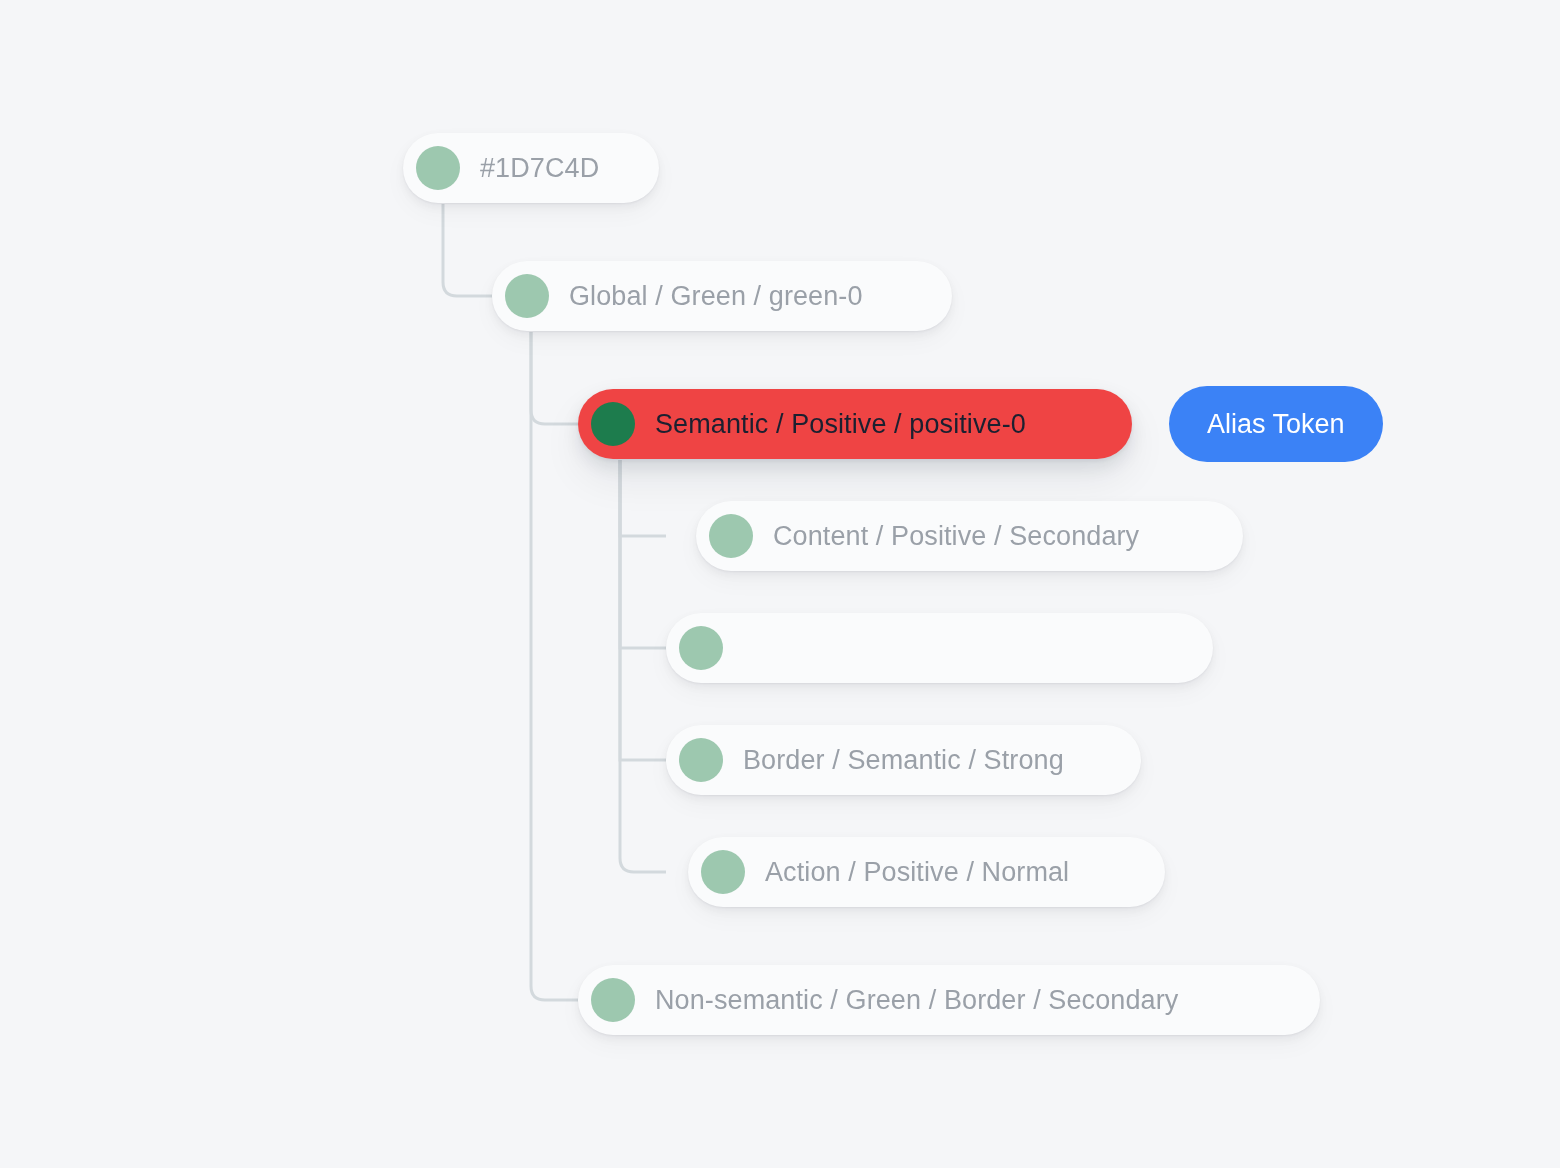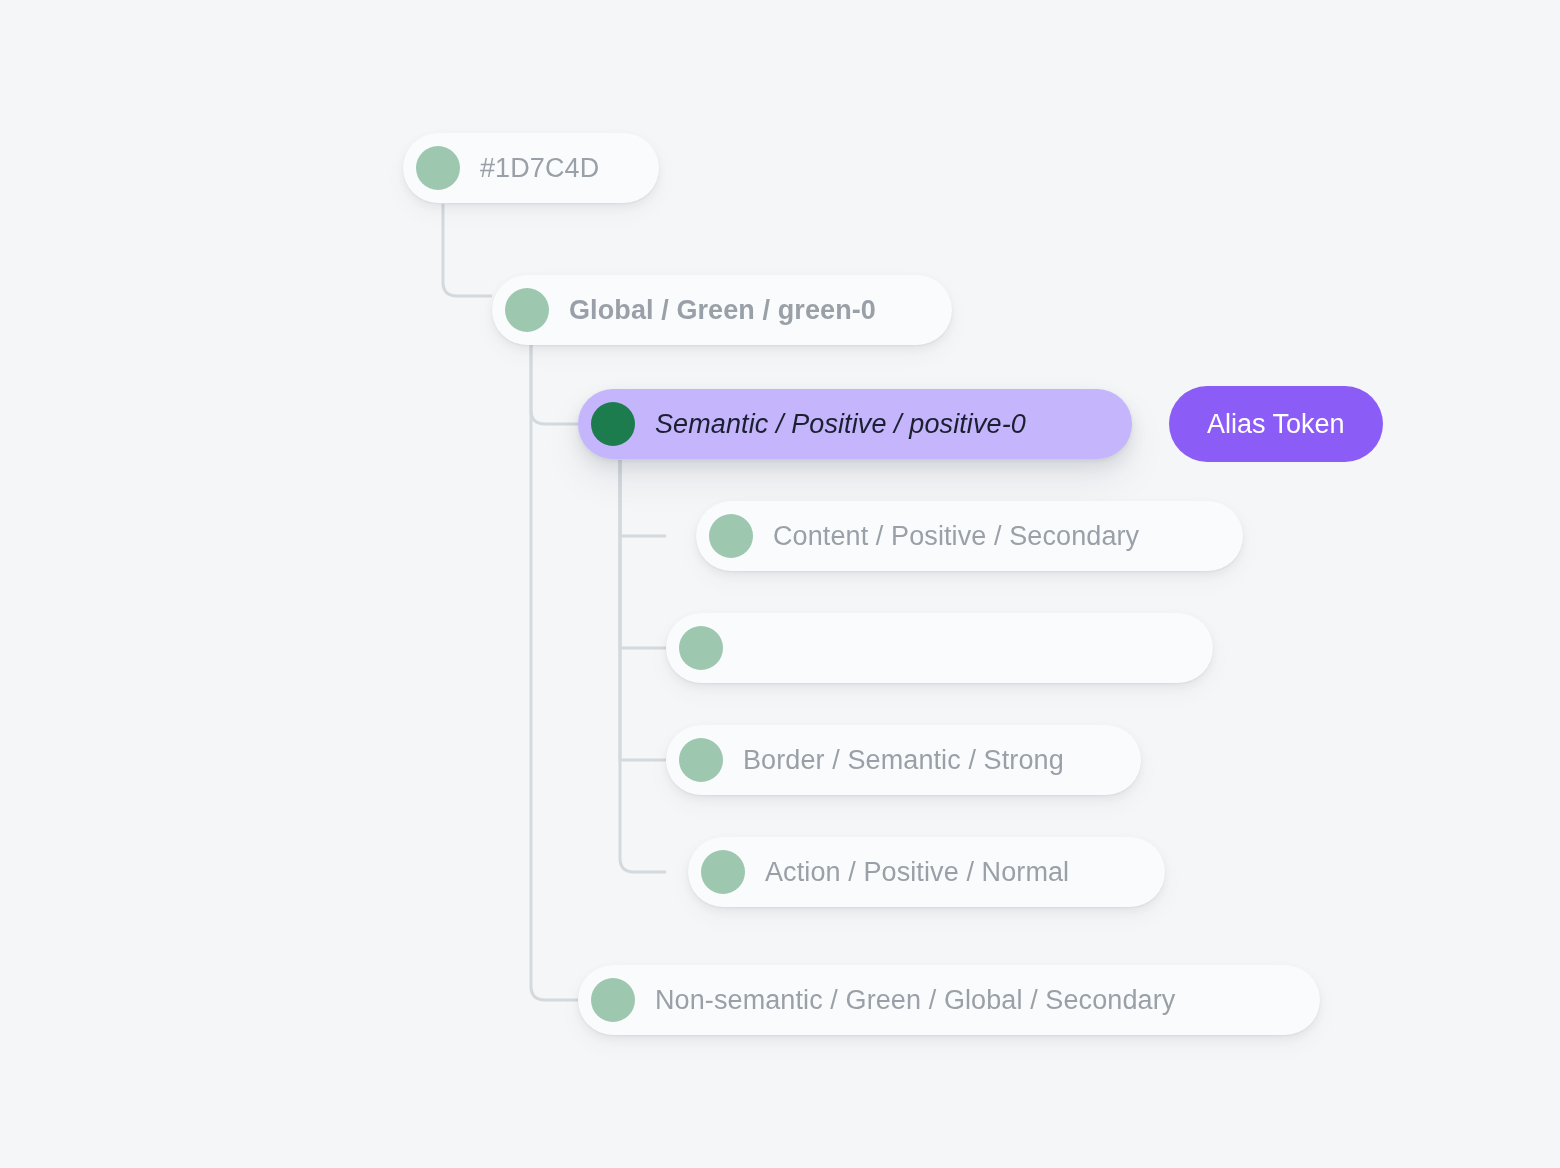--- a/index.html
+++ b/index.html
@@ -58,55 +58,54 @@
     margin-left: 20px;
     font-size: 27px;
     line-height: 1;
     color: #9aa0a8;
     white-space: nowrap;
     letter-spacing: 0.1px;
   }
 
   
   .node.is-active {
-    background: #c4b5fd;
+    background: #ef4444;
     box-shadow: 0 2px 4px rgba(16, 24, 40, 0.06),
                 0 8px 18px rgba(16, 24, 40, 0.09),
                 0 20px 42px rgba(16, 24, 40, 0.07);
-    font-style: italic;
   }
   .node.is-active .dot {
     background: #1d7c4d;
   }
   .node.is-active .label {
     color: #1b2030;
   }
 
   
   .badge {
     position: absolute;
     display: flex;
     align-items: center;
     justify-content: center;
     box-sizing: border-box;
     height: 76px;
     border-radius: 38px;
-    background: #8b5cf6;
+    background: #3b82f6;
     padding: 0 38px;
   }
   .badge .badge-label {
     font-size: 27px;
     line-height: 1;
     color: #ffffff;
     white-space: nowrap;
   }
 
   
   #node-root      { left: 403px;  top: 133px; width: 256px; }
-  #node-global    { left: 492px;  top: 275px; width: 460px; font-weight: bold; }
+  #node-global    { left: 492px;  top: 261px; width: 460px; }
   #node-semantic  { left: 578px;  top: 389px; width: 554px; }
   #node-content   { left: 696px;  top: 501px; width: 547px; }
   #node-background{ left: 666px;  top: 613px; width: 547px; }
   #node-border    { left: 666px;  top: 725px; width: 475px; }
   #node-action    { left: 688px;  top: 837px; width: 477px; }
   #node-nonsem    { left: 578px;  top: 965px; width: 742px; }
   #badge-alias    { left: 1169px; top: 386px; }
 </style>
 </head>
 <body>
@@ -161,16 +160,16 @@
     <span class="label">Border / Semantic / Strong</span>
   </div>
 
   <div class="node" id="node-action">
     <span class="dot"></span>
     <span class="label">Action / Positive / Normal</span>
   </div>
 
   <div class="node" id="node-nonsem">
     <span class="dot"></span>
-    <span class="label">Non-semantic / Green / Global / Secondary</span>
+    <span class="label">Non-semantic / Green / Border / Secondary</span>
   </div>
 
 </div>
 
 </body></html>

